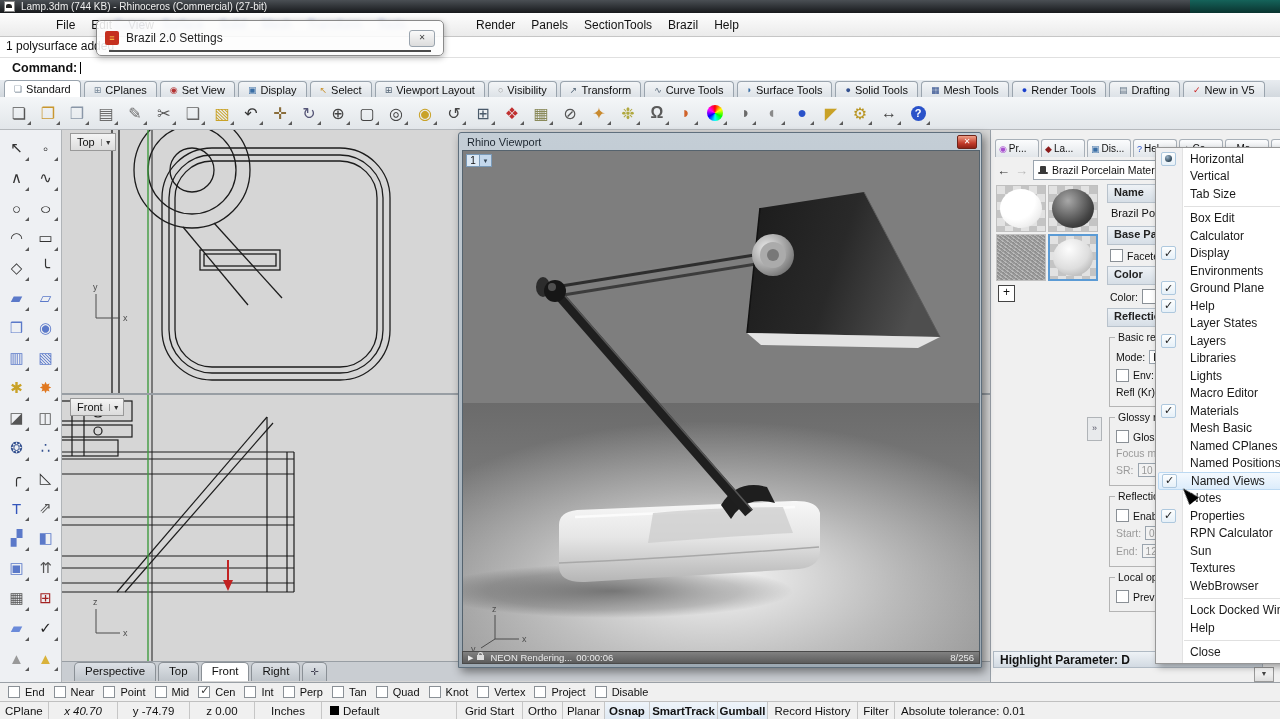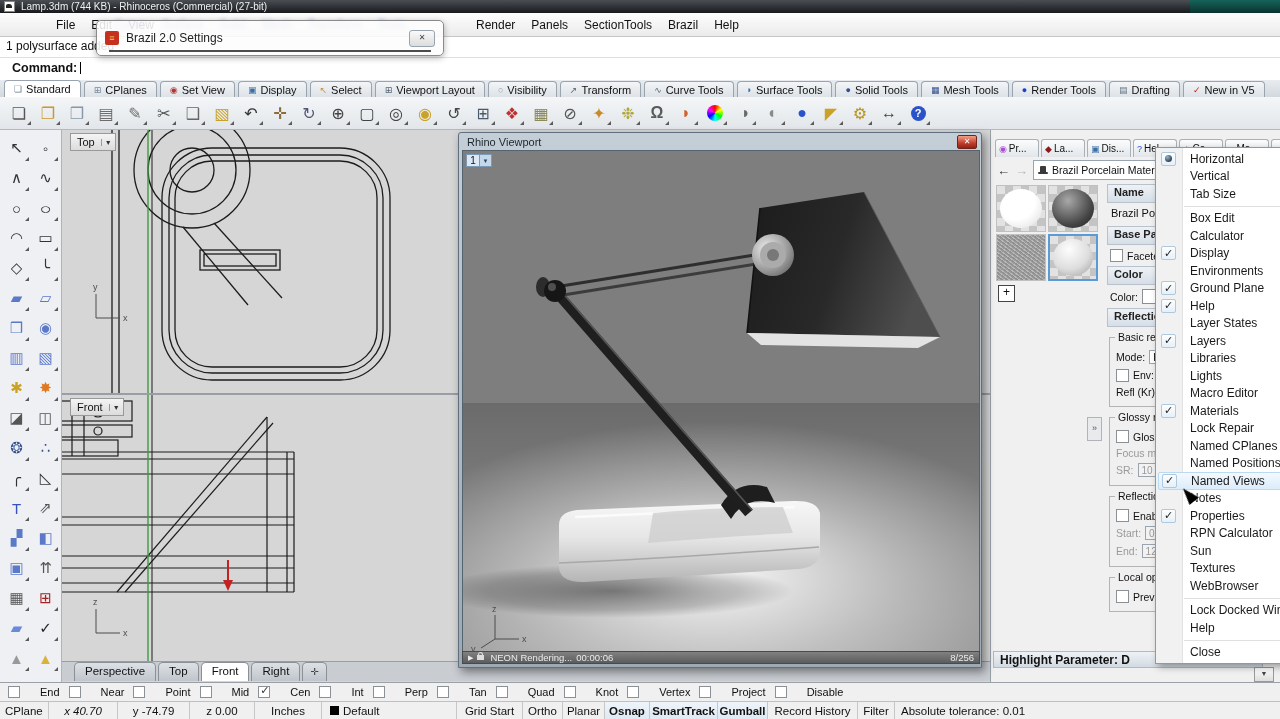--- a/index.html
+++ b/index.html
@@ -149,21 +149,21 @@
   .mitem.checked .mark,.mitem.radio .mark{border:1px solid #aec8de;background:linear-gradient(#fdfefe,#e6f0f8);border-radius:2px;}
   .mitem.checked .mark::after{content:"✓";font-size:11px;color:#222;}
   .mitem.radio .mark::after{content:"";width:7px;height:7px;border-radius:50%;background:radial-gradient(circle at 35% 30%,#9ab4c8,#2f4658 70%);}
   .mitem.highlight{background:linear-gradient(#f4f9fe,#dcecfb);border:1px solid #bcd9f2;border-radius:2px;margin:0 2px;padding-left:32px;height:15.5px;}
   .mitem.highlight .mark{left:3px;top:0.5px;}
   .cursor{position:absolute;left:1183px;top:486px;width:0;height:0;border-left:5px solid transparent;border-right:7px solid transparent;
     border-bottom:17px solid #000;transform:rotate(-38deg);filter:drop-shadow(0 0 1px #fff);z-index:30;}
   
   .osnapbar{position:absolute;left:0;top:682px;width:1280px;height:19px;background:#f0f0f0;border-top:1px solid #9aa0a6;
     display:flex;align-items:center;gap:9px;padding-left:8px;box-sizing:border-box;z-index:5;}
-  .osnap{display:flex;align-items:center;gap:20px;font-size:11px;white-space:nowrap;}
+  .osnap{display:flex;align-items:center;gap:5px;font-size:11px;white-space:nowrap;}
   .osnap .cb{width:12px;height:12px;border:1px solid #8a9096;background:#fff;position:relative;box-sizing:border-box;}
   .osnap.checked .cb::after{content:"✓";position:absolute;left:1px;top:-3px;font-size:11px;color:#333;}
   
   .statusbar{position:absolute;left:0;top:701px;width:1280px;height:18px;background:#f0f0f0;border-top:1px solid #c0c0c0;
     display:flex;box-sizing:border-box;z-index:5;}
   .scell{border-right:1px solid #c6c6c6;font-size:11.5px;display:flex;align-items:center;justify-content:center;gap:4px;
     box-sizing:border-box;white-space:nowrap;overflow:hidden;}
   .scell .sw{display:none;width:9px;height:9px;background:#000;flex:0 0 auto;}
   .scell.swatch .sw{display:inline-block;}
   .scell.bold{font-weight:bold;background:linear-gradient(#eef4fa,#dfe9f3);}
@@ -849,21 +849,21 @@
       <div class="mitem" data-name="context-menu-item">
         <span class="mark" data-name="check-mark"></span>
         <span class="mlabel">Macro Editor</span>
       </div>
       <div class="mitem checked" data-name="context-menu-item">
         <span class="mark" data-name="check-mark"></span>
         <span class="mlabel">Materials</span>
       </div>
       <div class="mitem" data-name="context-menu-item">
         <span class="mark" data-name="check-mark"></span>
-        <span class="mlabel">Lock Repair</span>
+        <span class="mlabel">Mesh Basic</span>
       </div>
       <div class="mitem" data-name="context-menu-item">
         <span class="mark" data-name="check-mark"></span>
         <span class="mlabel">Named CPlanes</span>
       </div>
       <div class="mitem" data-name="context-menu-item">
         <span class="mark" data-name="check-mark"></span>
         <span class="mlabel">Named Positions</span>
       </div>
       <div class="mitem checked highlight" data-name="context-menu-item">

